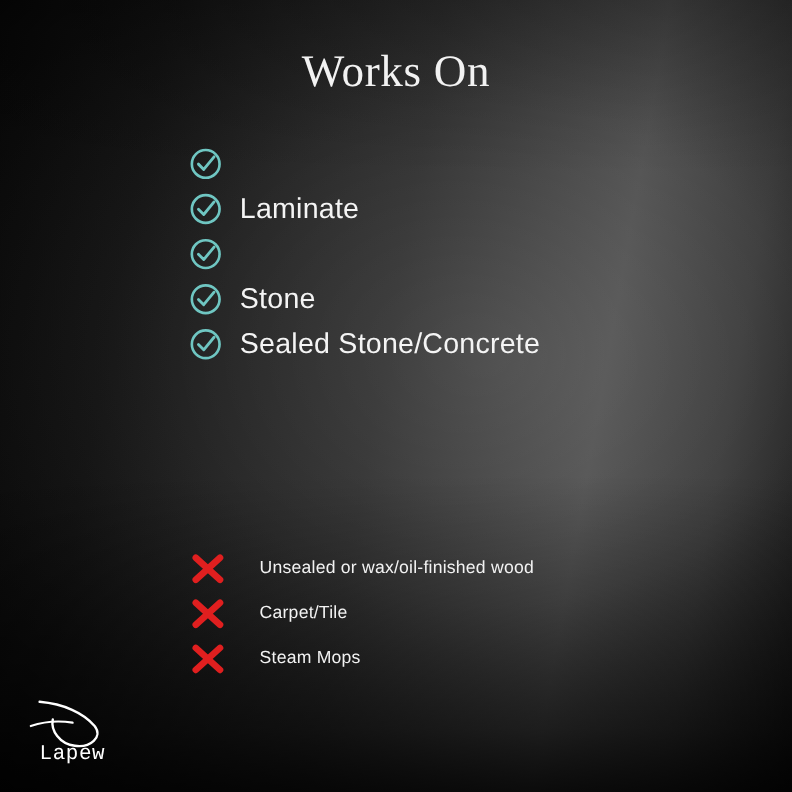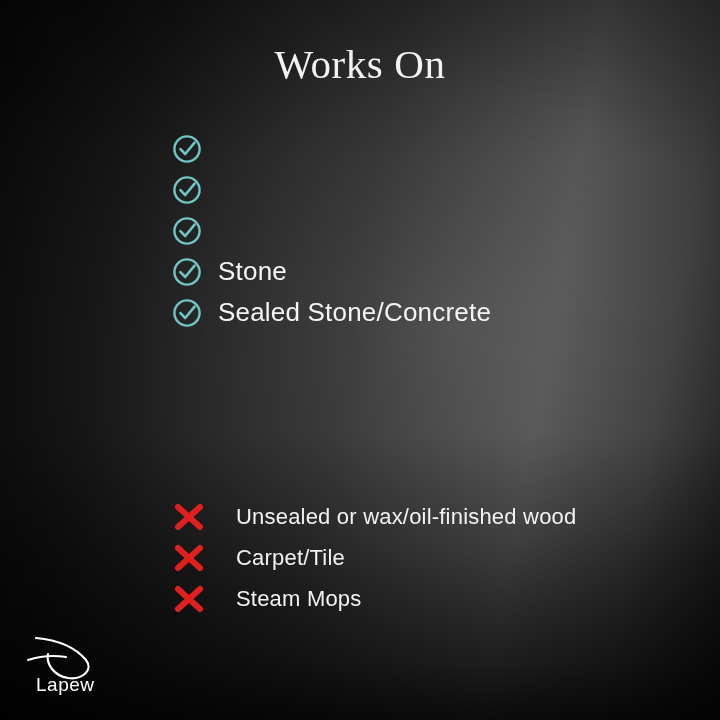--- a/index.html
+++ b/index.html
@@ -95,21 +95,21 @@
   }
   .list-avoid .row {
     height: 41px;
   }
   .list-avoid .row .mark {
     width: 64px;
     flex: 0 0 64px;
     justify-content: flex-start;
   }
   .list-avoid .row .label {
-    font-size: 22px;
+    font-size: 16px;
     color: #f2f2f2;
   }
 
   .check-icon {
     display: block;
   }
   .x-icon {
     display: block;
   }
 
@@ -117,21 +117,21 @@
     position: absolute;
     left: 24px;
     bottom: 22px;
     width: 140px;
     height: 64px;
   }
   .logo-text {
     position: absolute;
     left: 36px;
     bottom: 24px;
-    font-family: Liberation Sans, sans-serif;
+    font-family: Liberation Mono, monospace;
     font-size: 19px;
     color: #ffffff;
     letter-spacing: 0.5px;
   }
 </style>
 </head>
 <body>
 
 <div class="canvas">
   <div class="bg-base"></div>
@@ -153,20 +153,21 @@
         </span>
       </div>
 
       <div class="row">
         <span class="mark">
           <svg class="check-icon" width="30" height="30" viewBox="0 0 30 30" aria-hidden="true">
             <circle cx="15" cy="15" r="12.6" fill="none" stroke="#6fc6c2" stroke-width="2.4"></circle>
             <path d="M8.4 15.2 L13.2 20 L22.6 8.6" fill="none" stroke="#6fc6c2" stroke-width="2.6" stroke-linecap="round" stroke-linejoin="round"></path>
           </svg>
         </span>
+        <span class="label">Laminate</span>
       </div>
 
       <div class="row">
         <span class="mark">
           <svg class="check-icon" width="30" height="30" viewBox="0 0 30 30" aria-hidden="true">
             <circle cx="15" cy="15" r="12.6" fill="none" stroke="#6fc6c2" stroke-width="2.4"></circle>
             <path d="M8.4 15.2 L13.2 20 L22.6 8.6" fill="none" stroke="#6fc6c2" stroke-width="2.6" stroke-linecap="round" stroke-linejoin="round"></path>
           </svg>
         </span>
       </div>

